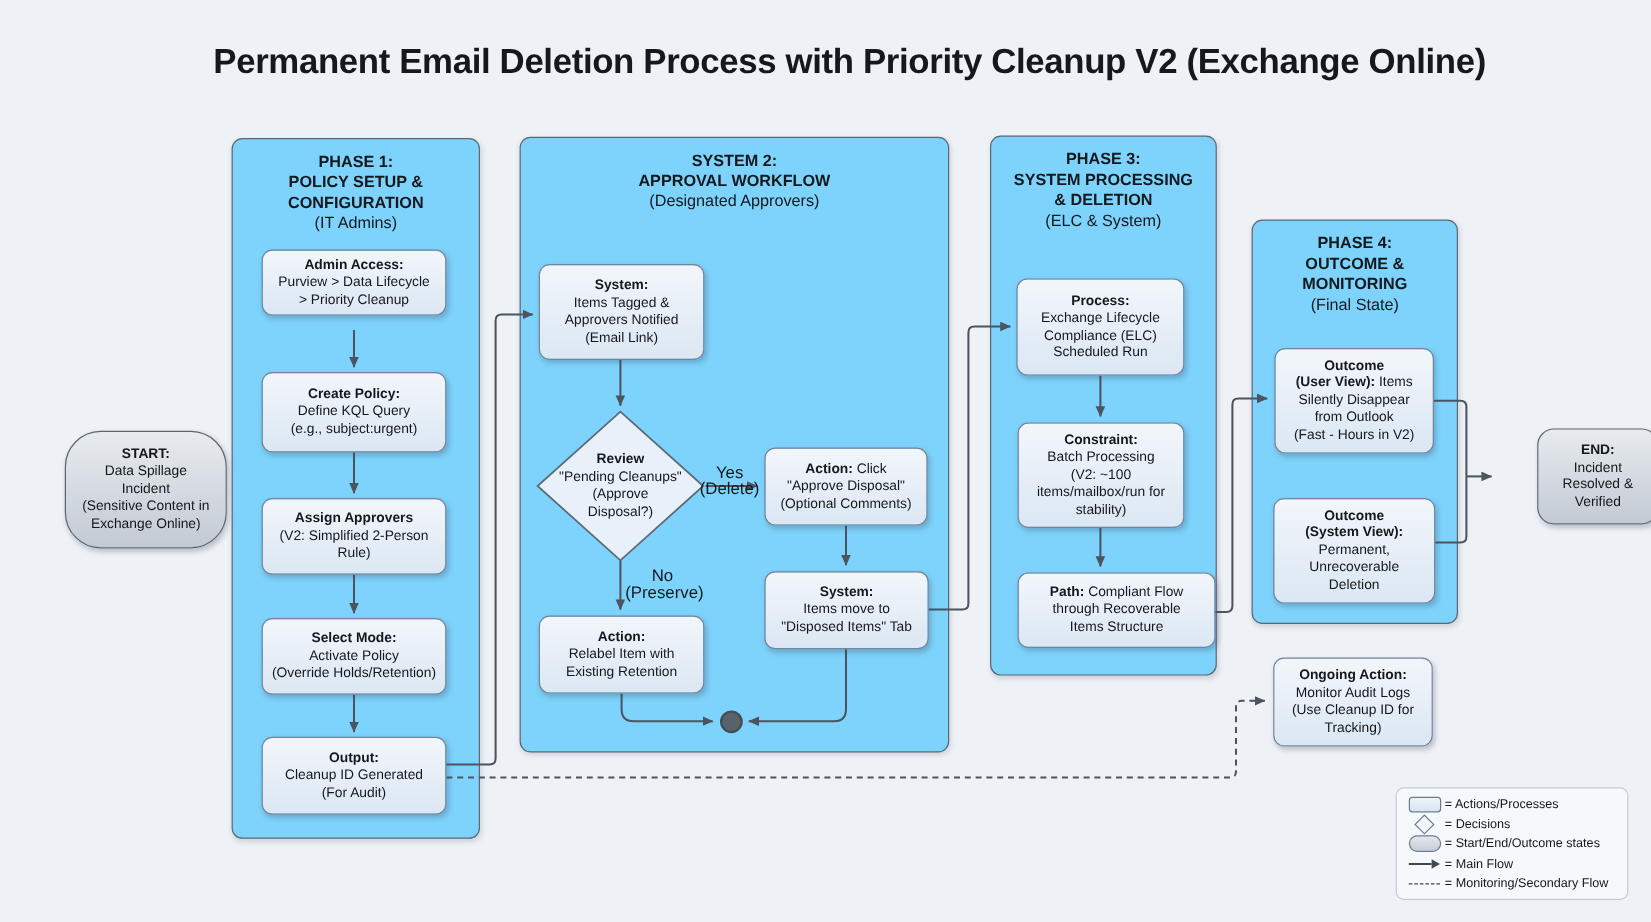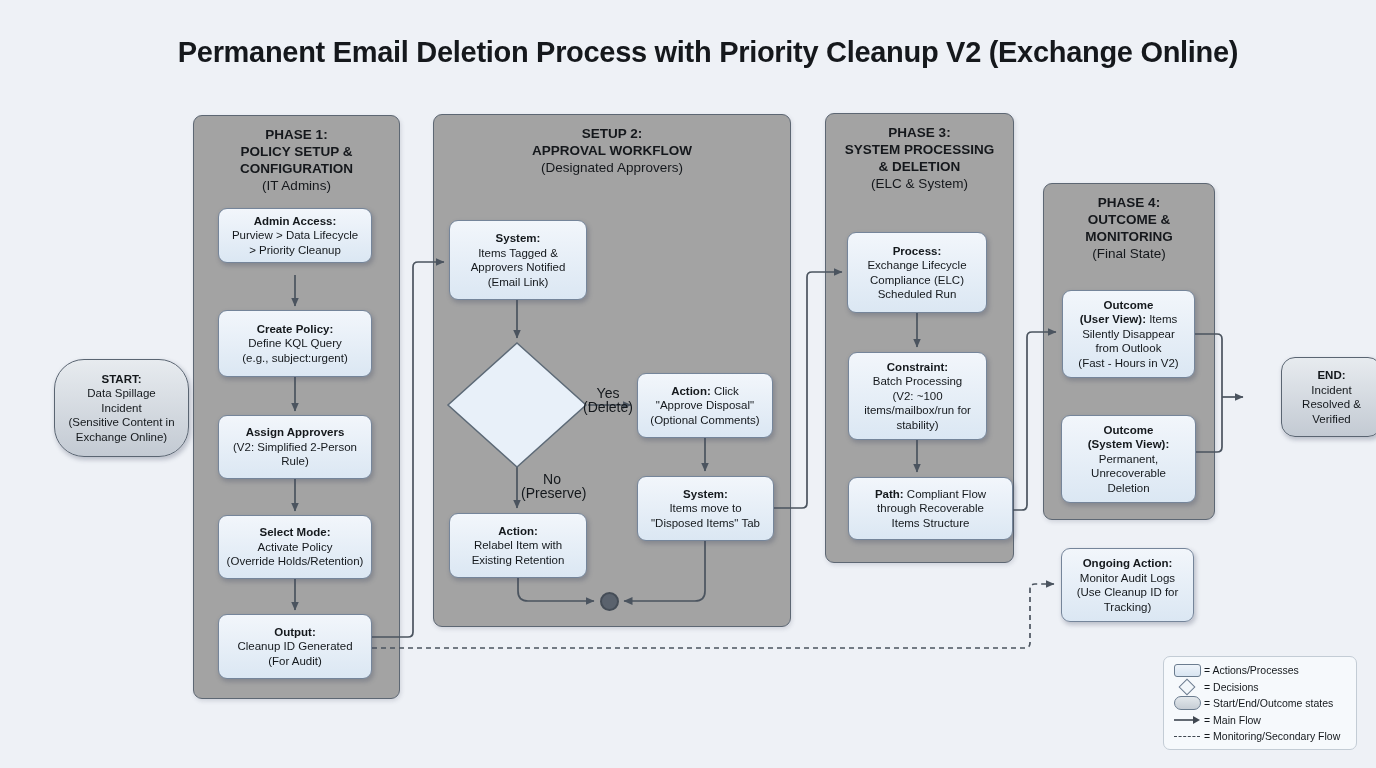--- a/index.html
+++ b/index.html
@@ -2,21 +2,21 @@
 <html><head>
 <meta charset="utf-8">
 <style>
   html,body{margin:0;padding:0;}
   body{font-family:"Liberation Sans",sans-serif;background:#eef1f6;}
   .canvas{position:relative;width:1376px;height:768px;background:#eef1f6;overflow:hidden;}
 
   .title{position:absolute;left:0;top:36px;width:100%;text-align:center;margin:0;
     font-size:29px;font-weight:bold;color:#15181c;letter-spacing:-0.3px;padding-left:20px;}
 
-  .phase{position:absolute;background:#a3a3a3;border:1.5px solid #5d6773;border-radius:9px;
+  .phase{position:absolute;background:#7dd3fc;border:1.5px solid #5d6773;border-radius:9px;
     box-shadow:1px 2px 4px rgba(70,80,100,.18);z-index:1;}
   .ph-head{padding-top:10px;text-align:center;font-size:13.5px;line-height:17px;color:#15181c;}
   .ph-head b{display:block;white-space:pre-line;}
   .ph-head span{display:block;white-space:pre-line;font-weight:normal;}
 
   svg.flow{position:absolute;left:0;top:0;z-index:2;}
 
   .node{position:absolute;display:flex;align-items:center;justify-content:center;text-align:center;
     background:linear-gradient(180deg,#f2f6fb 0%,#dbe7f3 100%);
     border:1.4px solid #75859a;border-radius:9px;box-shadow:1.5px 2.5px 4px rgba(60,70,95,.28);
@@ -54,21 +54,21 @@
   <div class="phase" style="left:193px;top:115px;width:205px;height:582px">
     <div class="ph-head">
       <b>PHASE 1:
 POLICY SETUP &amp;
 CONFIGURATION</b>
       <span>(IT Admins)</span>
     </div>
   </div>
   <div class="phase" style="left:433px;top:114px;width:356px;height:511px">
     <div class="ph-head">
-      <b>SETUP 2:
+      <b>SYSTEM 2:
 APPROVAL WORKFLOW</b>
       <span>(Designated Approvers)</span>
     </div>
   </div>
   <div class="phase" style="left:825px;top:113px;width:187px;height:448px">
     <div class="ph-head">
       <b>PHASE 3:
 SYSTEM PROCESSING
 &amp; DELETION</b>
       <span>(ELC &amp; System)</span>
@@ -145,20 +145,25 @@
   <div class="node tb" style="left:218px;top:614px;width:154px;height:65px">
     <p class="txt"><b>Output:</b><span>Cleanup ID Generated
 (For Audit)</span></p>
   </div>
 
   <div class="node tb" style="left:449px;top:220px;width:138px;height:80px">
     <p class="txt"><b>System:</b><span>Items Tagged &amp;
 Approvers Notified
 (Email Link)</span></p>
   </div>
+  <div class="node tb plain" style="left:447px;top:372px;width:140px;height:66px">
+    <p class="txt"><b>Review</b><span>"Pending Cleanups"
+(Approve
+Disposal?)</span></p>
+  </div>
   <div class="node" style="left:637px;top:373px;width:136px;height:65px">
     <p class="txt"><b>Action:</b><span> Click
 "Approve Disposal"
 (Optional Comments)</span></p>
   </div>
   <div class="node tb" style="left:637px;top:476px;width:137px;height:65px">
     <p class="txt"><b>System:</b><span>Items move to
 "Disposed Items" Tab</span></p>
   </div>
   <div class="node tb" style="left:449px;top:513px;width:138px;height:65px">

